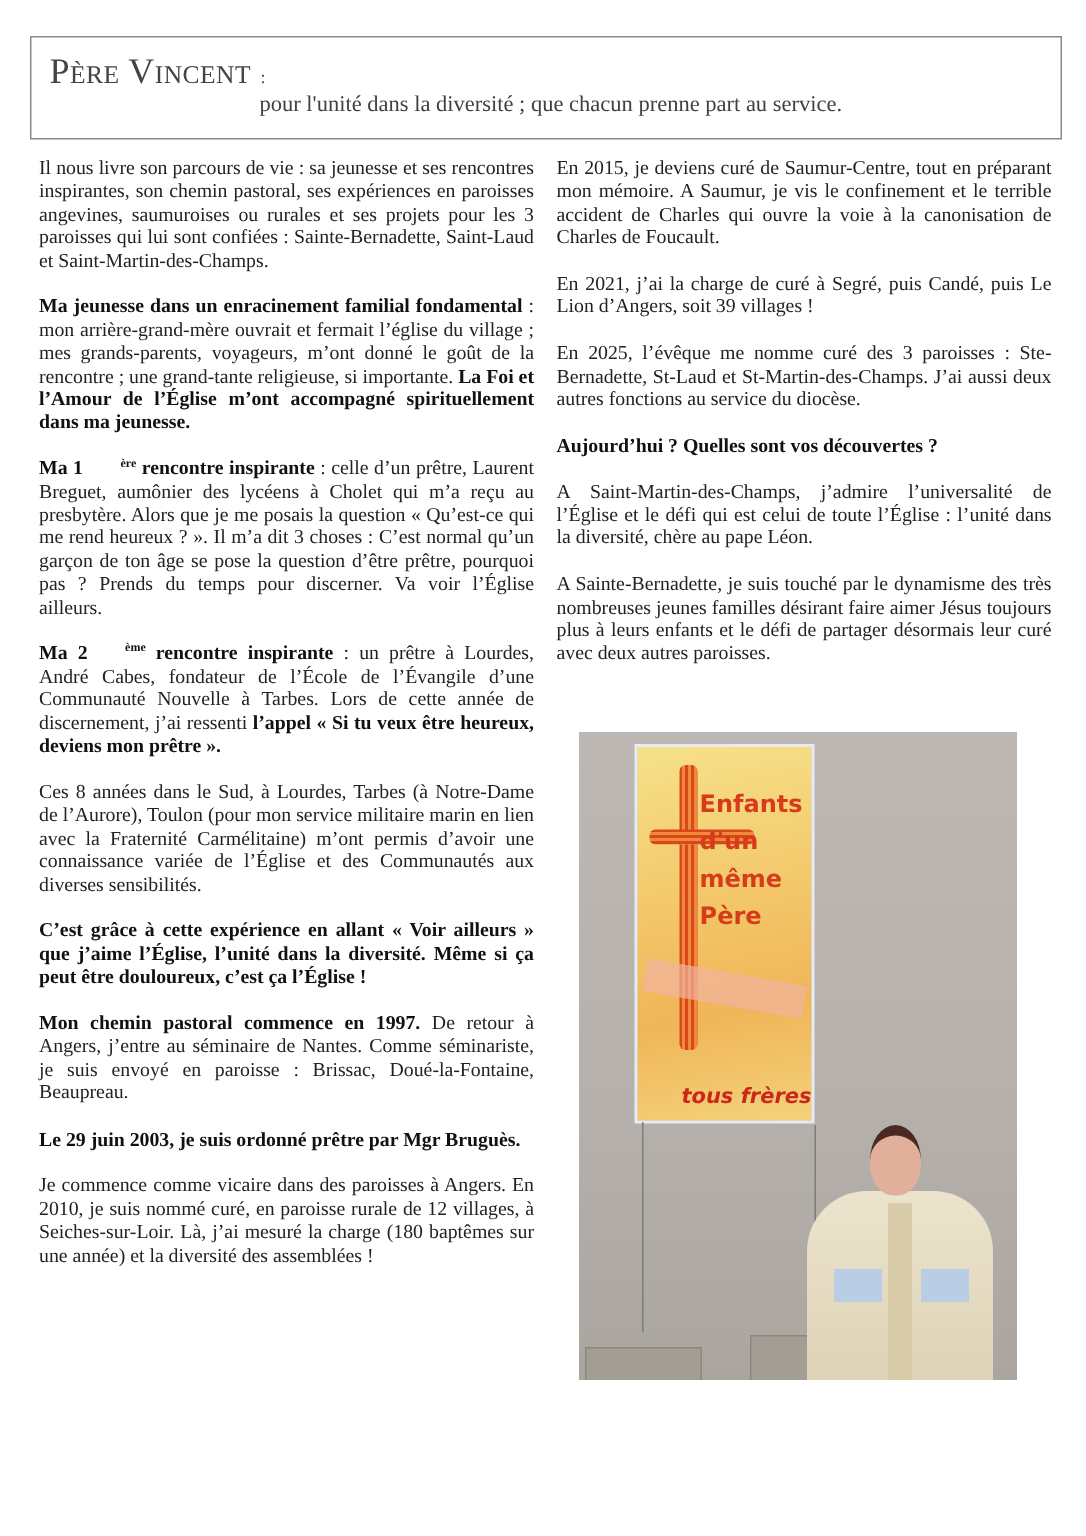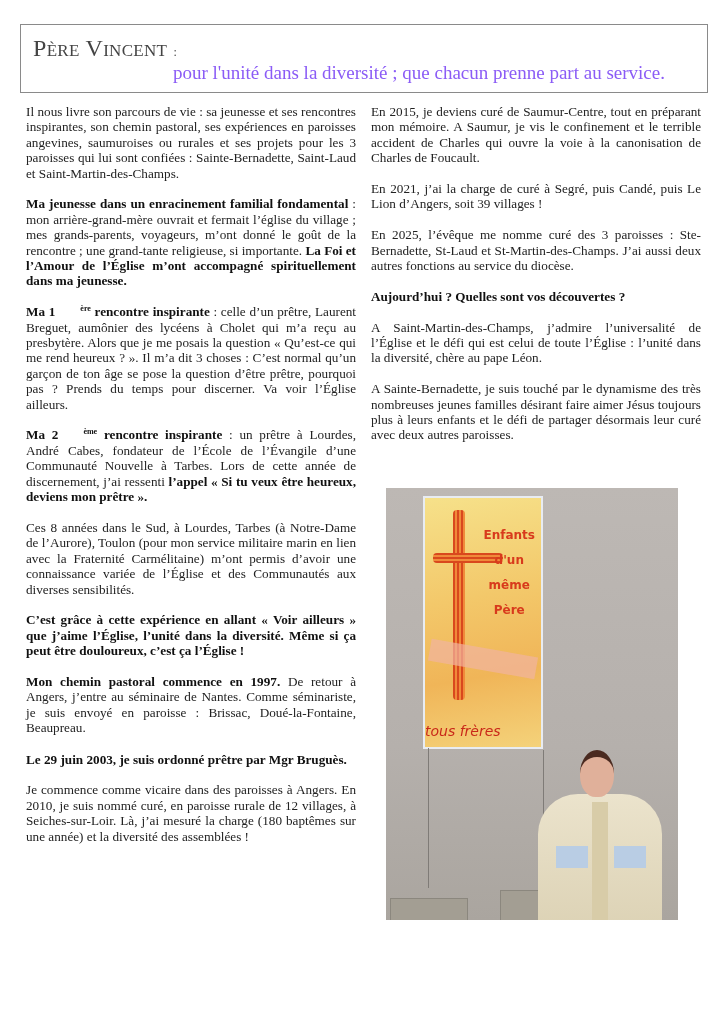--- a/index.html
+++ b/index.html
@@ -4,40 +4,40 @@
 <style>
   html, body { margin: 0; padding: 0; background: #ffffff; }
   body { width: 724px; height: 1024px; position: relative; overflow: hidden;
          font-family: "Liberation Serif", "DejaVu Serif", serif; color: #222; }
   .header-box { position: absolute; left: 20px; top: 24px; width: 688px; height: 69px;
                 border: 1px solid #8a8a8a; box-sizing: border-box; }
   .title { position: absolute; left: 12px; top: 10px; font-size: 24px; color: #444;
            letter-spacing: 0.3px; }
   .title .sc { font-variant: small-caps; margin-top: 21px; }
   .title .colon { font-size: 12px; }
-  .subtitle { position: absolute; left: 152px; top: 37px; font-size: 19px; color: #8b5cf6; }
+  .subtitle { position: absolute; left: 152px; top: 37px; font-size: 15px; color: #404040; }
   .col { position: absolute; font-size: 13.2px; line-height: 15.4px; text-align: justify;
          hyphens: manual; color: #222; }
   .col-left { left: 26px; top: 104px; width: 330px; }
   .col-right { left: 371px; top: 104px; width: 330px; }
   .col p { margin: 0 0 15.4px 0; }
   .col p.tight { margin-bottom: 16px; }
   b { font-weight: bold; color: #111; }
   sup { font-size: 8px; line-height: 0; vertical-align: 5px; font-weight: bold; margin-left: 25px; }
   .photo { position: absolute; left: 386px; top: 488px; width: 292px; height: 432px;
            background: linear-gradient(180deg, #bdb8b4 0%, #b5b0ac 60%, #aaa59f 100%);
            overflow: hidden; }
   .banner { position: absolute; left: 37px; top: 8px; width: 120px; height: 253px;
             background: linear-gradient(170deg, #f6e18a 0%, #f3c86a 40%, #f0b558 70%, #f4d27a 100%);
             border: 2px solid #e8ecf2; box-sizing: border-box; }
-  .banner-text { position: absolute; right: 6px; text-align: center; color: #d83a1c;
-                 font-family: "DejaVu Sans", sans-serif; font-weight: bold; font-size: 12px;
+  .banner-text { position: absolute; right: 6px; text-align: left; color: #d83a1c;
+                 font-family: "DejaVu Sans", sans-serif; font-weight: bold; font-size: 16px;
                  line-height: 25px; top: 25px; }
-  .banner-footer { position: absolute; left: 0; right: 0; bottom: 8px; text-align: left;
-                   color: #c9281a; font-family: "DejaVu Sans", sans-serif; font-weight: normal;
+  .banner-footer { position: absolute; left: 0; right: 0; bottom: 8px; text-align: right;
+                   color: #c9281a; font-family: "DejaVu Sans", sans-serif; font-weight: bold;
                    font-style: italic; font-size: 14px; }
   .cross-v { position: absolute; left: 28px; top: 12px; width: 12px; height: 190px;
              background: repeating-linear-gradient(90deg, #d9481d 0 2px, #f08a3a 2px 4px); border-radius: 4px; }
   .cross-h { position: absolute; left: 8px; top: 55px; width: 70px; height: 10px;
              background: repeating-linear-gradient(0deg, #d9481d 0 2px, #f08a3a 2px 4px); border-radius: 4px; }
   .people-band { position: absolute; left: 4px; top: 150px; width: 108px; height: 22px;
                  background: #f1b3a0; opacity: 0.7; transform: rotate(10deg); }
   .wall-line { position: absolute; top: 260px; width: 1px; height: 140px; background: #7f7b77; }
   .planter { position: absolute; background: #a39e93; border: 1px solid #8b877e; }
   .priest { position: absolute; left: 152px; top: 262px; width: 130px; height: 170px; }

